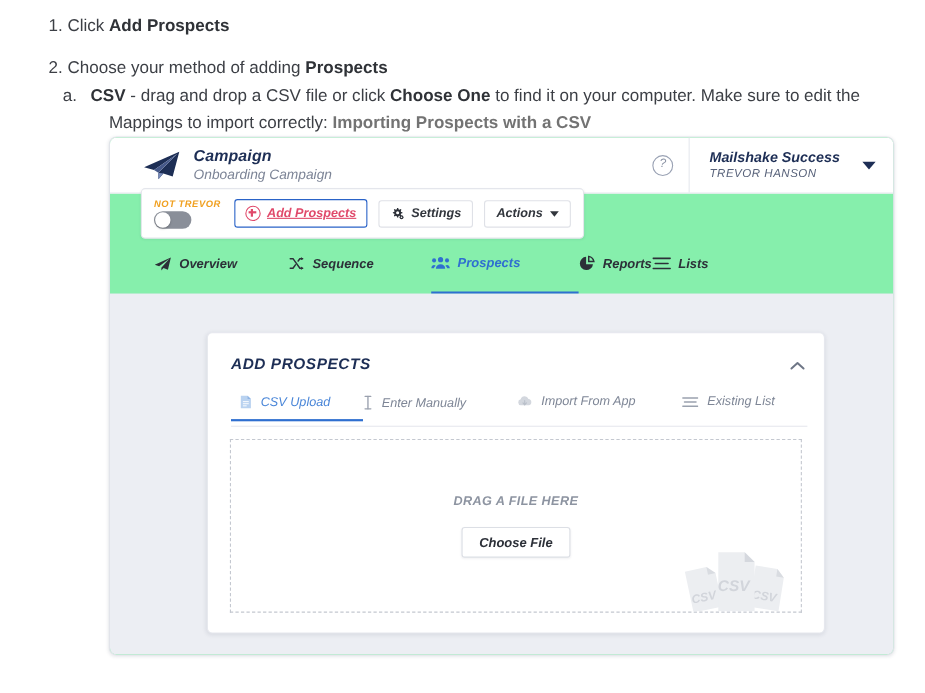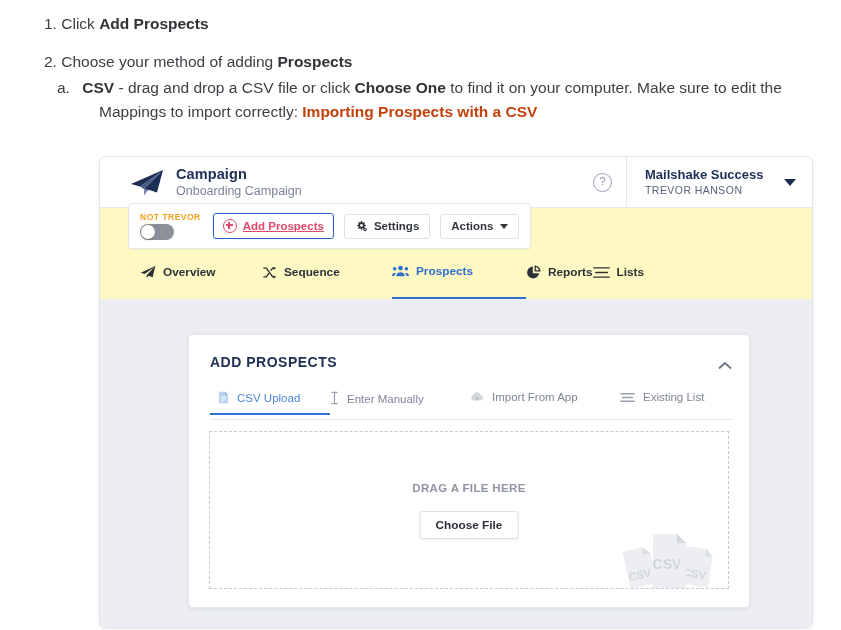--- a/index.html
+++ b/index.html
@@ -11,28 +11,28 @@
   .page{position:relative;width:841px;height:524px;padding-left:10px;}
 
   
   .doc{position:absolute;left:0;top:0;width:841px;}
   .doc-line{color:#3c3f45;font-size:15.5px;line-height:1.55;}
   .li-1{position:absolute;left:44px;top:12px;white-space:nowrap;}
   .li-2{position:absolute;left:44px;top:50px;white-space:nowrap;}
   .li-2a{position:absolute;left:78px;top:76px;width:730px;}
   .num{display:inline-block;}
   .b{font-weight:bold;color:#2f3237;}
-  .lnk{color:#c2410c;font-weight:bold;text-decoration:none;}
+  .lnk{color:#737373;font-weight:bold;text-decoration:none;}
   .indent-cont{display:block;padding-left:21px;text-indent:-21px;}
 
   
   .app-card{
-    position:absolute;left:99px;top:156px;width:712px;height:470px;
-    background:#fef9c3;border:1px solid #e2e4ea;border-radius:7px;
-    box-shadow:0 1px 3px rgba(30,40,70,.10);overflow:hidden;
+    position:absolute;left:99px;top:124px;width:712px;height:470px;
+    background:#86efac;border:1px solid #e2e4ea;border-radius:7px;
+    box-shadow:0 1px 3px rgba(30,40,70,.10);overflow:hidden;font-style:italic;
   }
 
   
   .app-header{
     position:absolute;left:0;top:0;width:712px;height:50px;background:#ffffff;
     border-bottom:1px solid #e6e8ee;display:flex;align-items:center;
   }
   .brand{display:flex;align-items:center;padding-left:27px;}
   .brand-logo{width:40px;height:30px;flex:0 0 auto;margin-right:9px;}
   .brand-text{line-height:1.12;}
@@ -91,21 +91,21 @@
   .gear-ic{margin-right:6px;display:flex;flex:0 0 auto;}
   .tri-down{
     width:0;height:0;border-left:4.5px solid transparent;border-right:4.5px solid transparent;
     border-top:5px solid #32363d;margin-left:7px;
   }
   .btn-last{margin-right:0;}
 
   
   .navtabs{
     position:absolute;left:0;top:97px;width:712px;height:45px;
-    border-bottom:1px solid #dfe2e9;display:flex;align-items:flex-end;
+    border-bottom:1px solid #dfe2e9;display:flex;align-items:center;
   }
   .ntab{
     display:flex;align-items:center;height:44px;box-sizing:border-box;
     font-size:11.8px;font-weight:bold;color:#2c3038;
     padding-bottom:10px;margin-right:0;
   }
   .ntab .ic{margin-right:7px;display:flex;align-items:center;}
   .ntab.active{color:#2f6fd0;border-bottom:2.5px solid #2f6fd0;}
 
   

